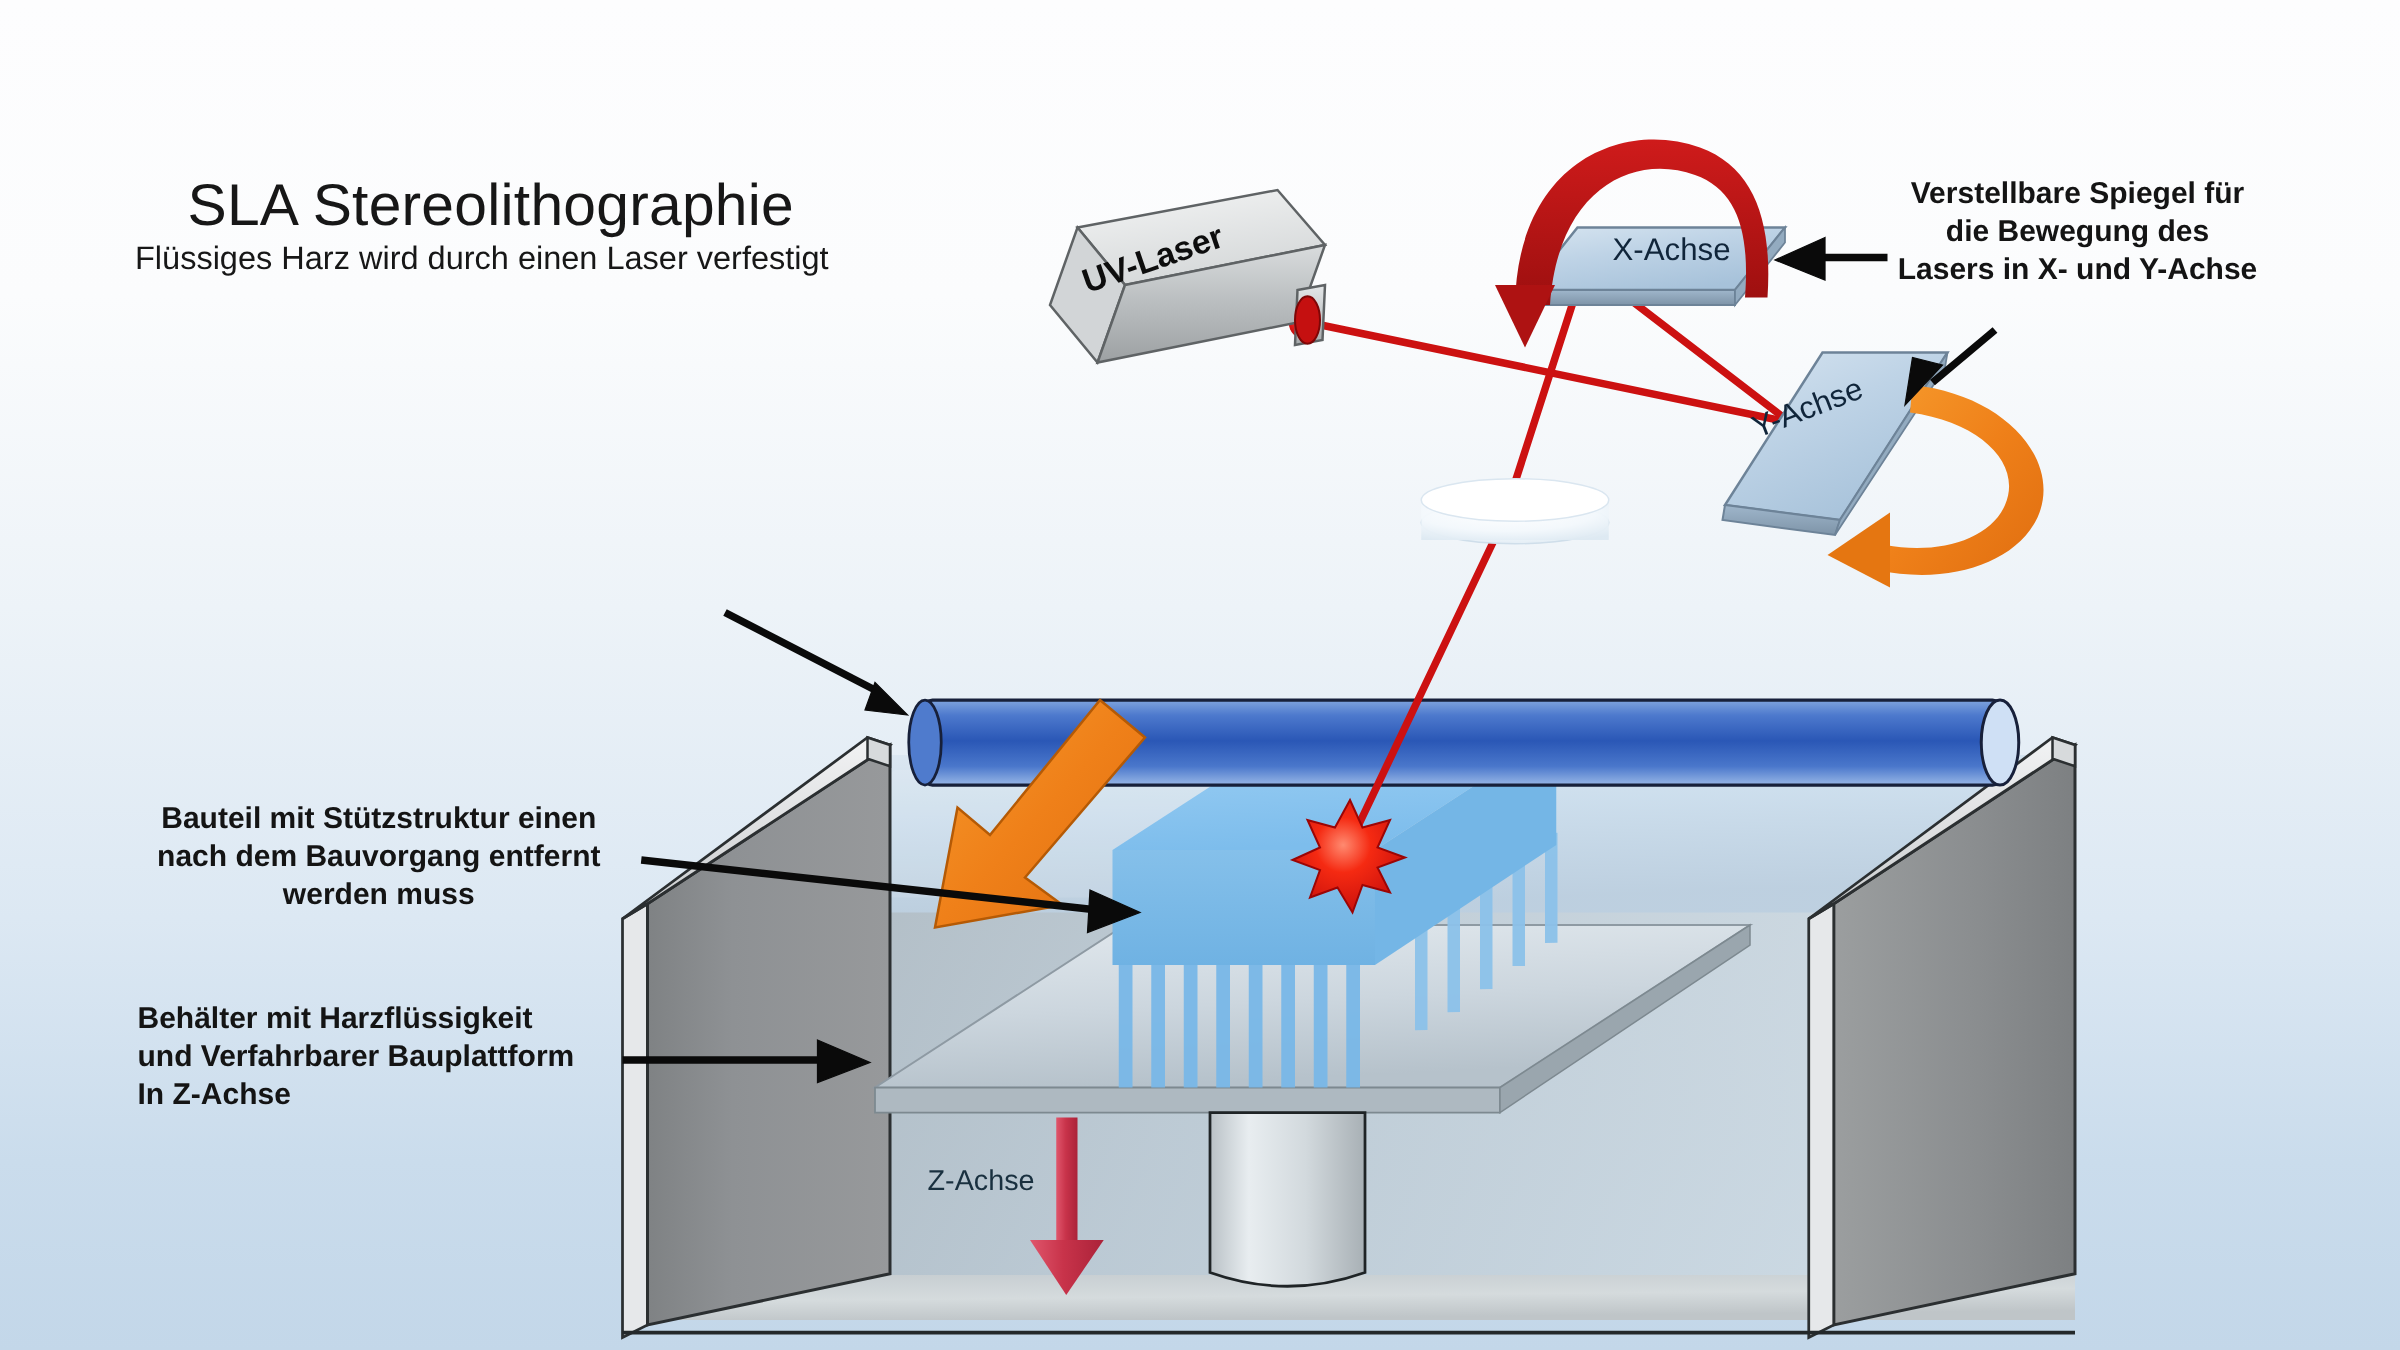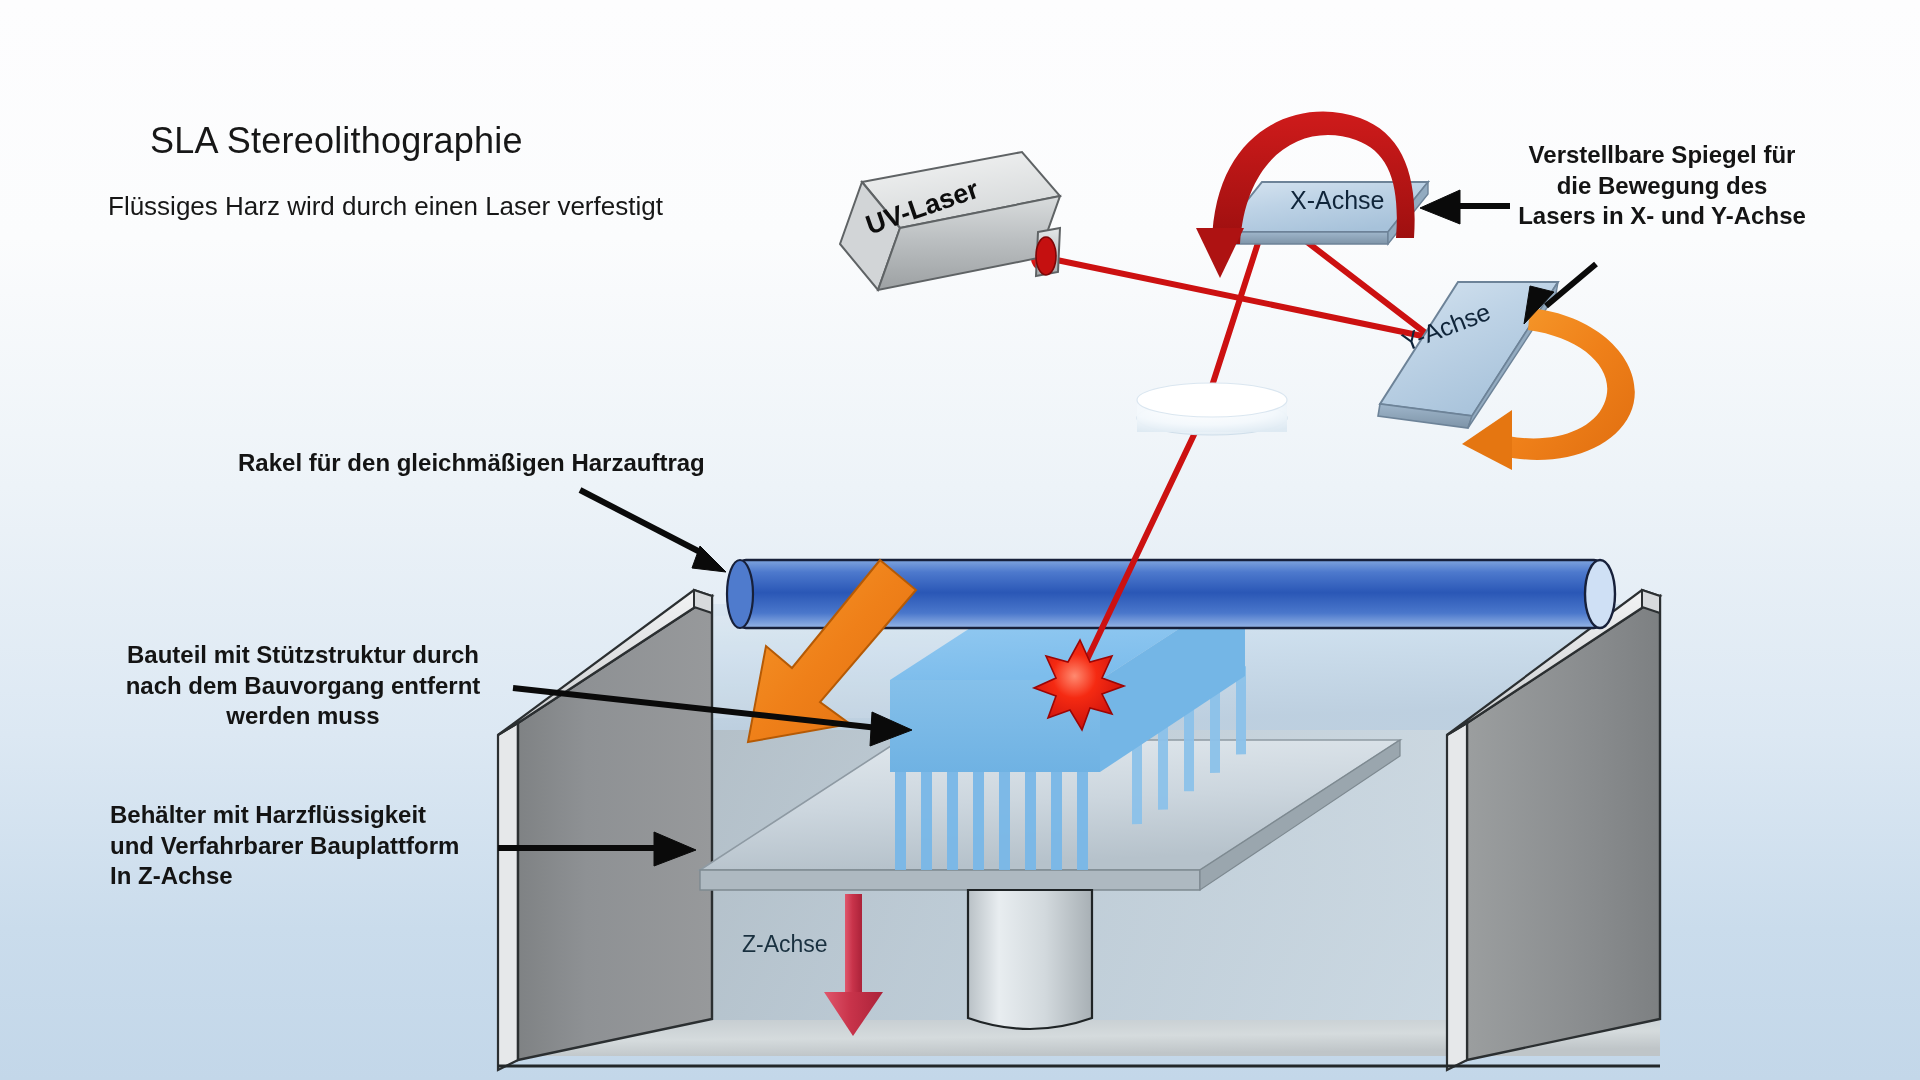--- a/index.html
+++ b/index.html
@@ -18,22 +18,22 @@
     width: 1920px; height: 1080px;
     overflow: visible;
   }
   .txt {
     position: absolute;
     color: #1b1b1b;
     white-space: pre;
     line-height: 1.28;
   }
   #title {
-    left: 150px; top: 118px;
-    font-size: 36px;
+    left: 150px; top: 134px;
+    font-size: 47px;
     font-weight: 400;
     letter-spacing: 0.2px;
     color: #171717;
   }
   #subtitle {
     left: 108px; top: 190px;
     font-size: 26px;
     font-weight: 400;
     color: #171717;
   }
@@ -346,23 +346,22 @@
   </svg>
 
   <div class="txt" id="title">SLA Stereolithographie</div>
 
   <div class="txt" id="subtitle">Flüssiges Harz wird durch einen Laser verfestigt</div>
 
   <div class="txt ann" id="ann-mirrors">Verstellbare Spiegel für
 die Bewegung des
 Lasers in X- und Y-Achse</div>
 
-  <div class="txt ann" id="ann-rakel">Rakel für den gleichmäßigen Harzauftrag</div>
-
-  <div class="txt ann" id="ann-part">Bauteil mit Stützstruktur durch
+
+  <div class="txt ann" id="ann-part">Bauteil mit Stützstruktur einen
 nach dem Bauvorgang entfernt
 werden muss</div>
 
   <div class="txt ann" id="ann-tank">Behälter mit Harzflüssigkeit
 und Verfahrbarer Bauplattform
 In Z-Achse</div>
 
   <div id="lbl-uv">UV-Laser</div>
 
   <div class="axislbl" id="lbl-x">X-Achse</div>

